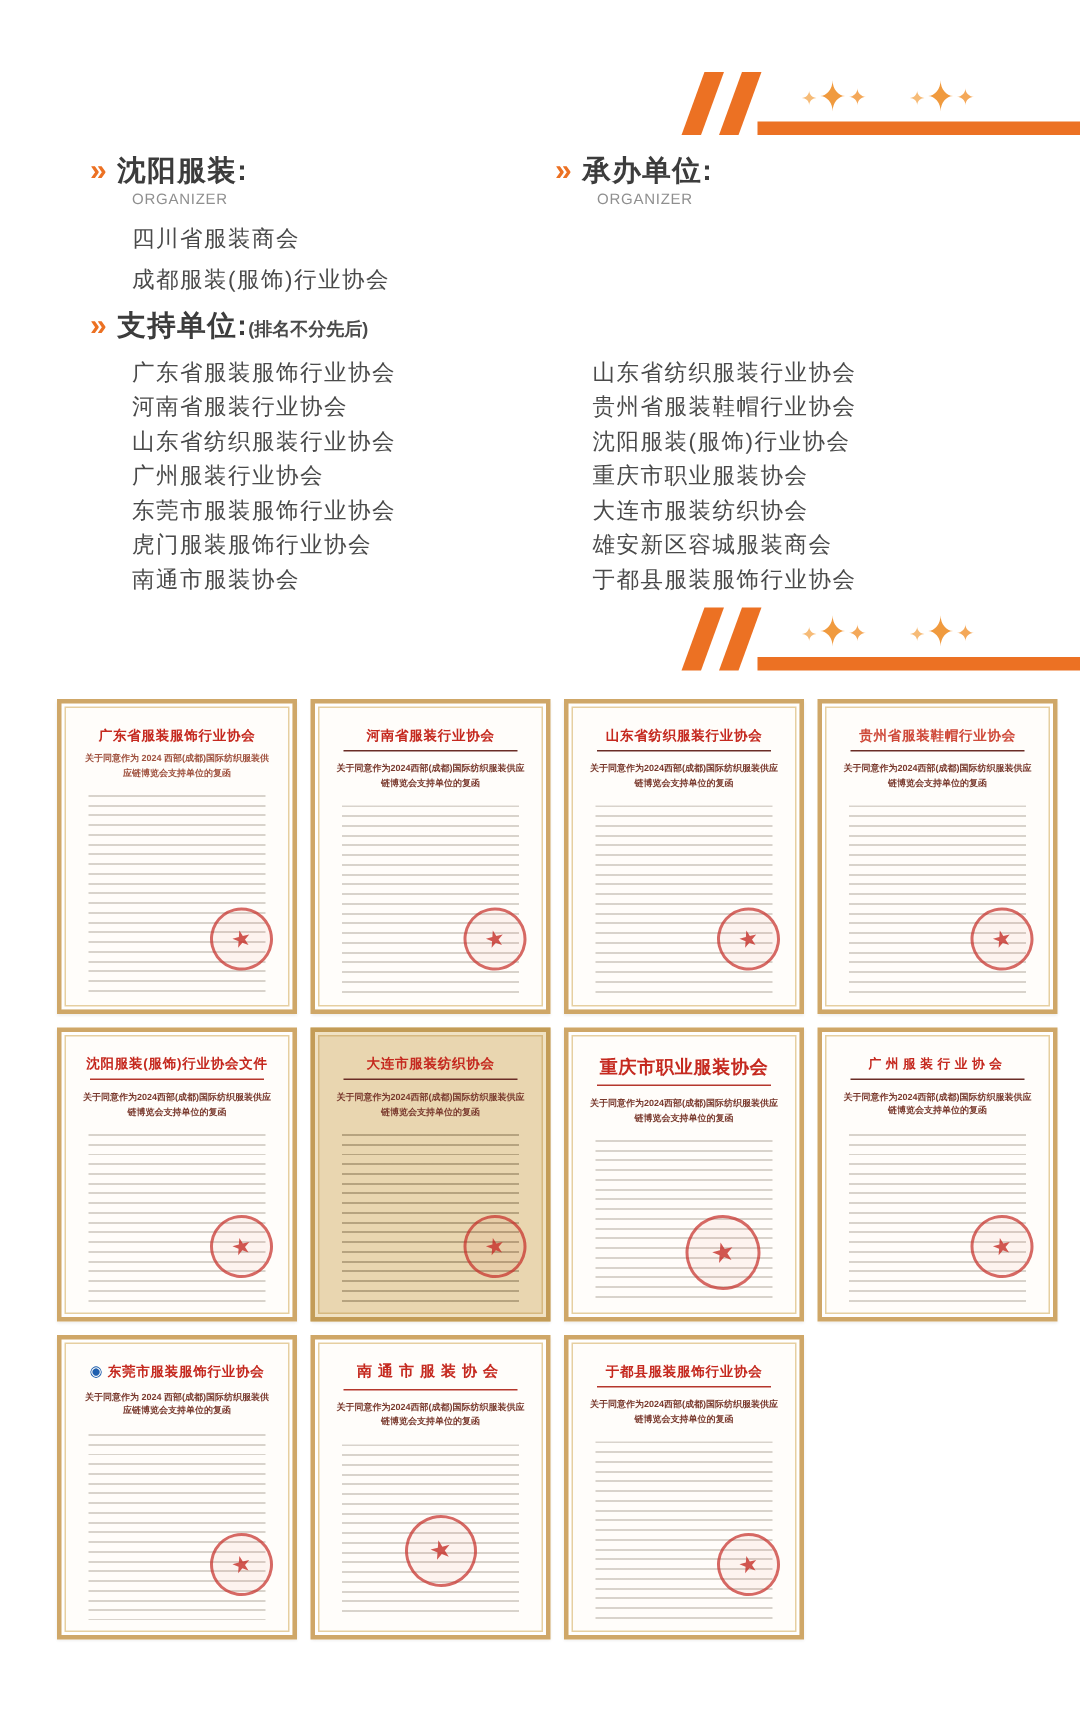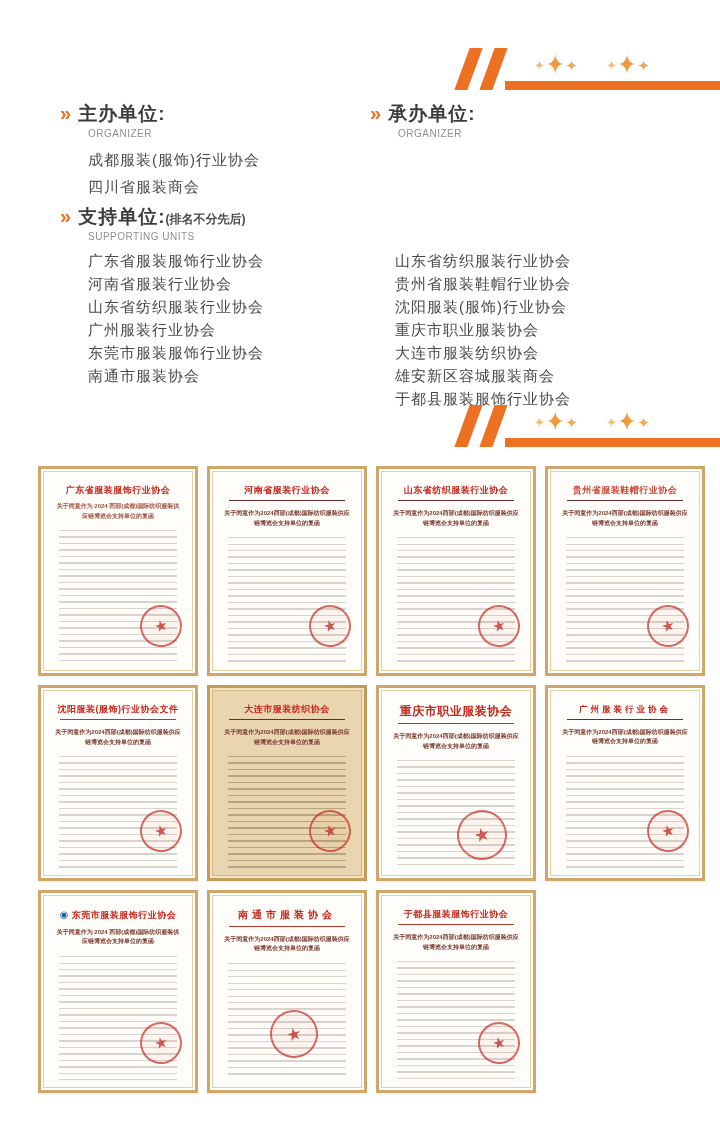--- a/index.html
+++ b/index.html
@@ -101,51 +101,51 @@
         <span class="spark sm">✦</span>
         <span class="spark lg">✦</span>
         <span class="spark md">✦</span>
       </div>
   </div>
 </div>
 
 <div class="org-block" id="org-host">
   <div class="hd">
     <span class="chev">»</span>
-    <span class="lbl">主办单位:</span>
+    <span class="lbl">沈阳服装:</span>
   </div>
   <div class="en-lbl">ORGANIZER</div>
   <div class="org-items">
+    <div>四川省服装商会</div>
     <div>成都服装(服饰)行业协会</div>
-    <div>四川省服装商会</div>
   </div>
 </div>
 
 <div class="org-block" id="org-undertaker">
   <div class="hd">
     <span class="chev">»</span>
     <span class="lbl">承办单位:</span>
   </div>
   <div class="en-lbl">ORGANIZER</div>
 </div>
 
 <div class="org-block" id="org-support">
   <div class="hd">
     <span class="chev">»</span>
     <span class="lbl">支持单位:</span>
     <span class="note">(排名不分先后)</span>
   </div>
-  <div class="en-lbl">SUPPORTING UNITS</div>
   <div class="support-cols">
     <div class="support-col" id="support-col1">
       <div>广东省服装服饰行业协会</div>
       <div>河南省服装行业协会</div>
       <div>山东省纺织服装行业协会</div>
       <div>广州服装行业协会</div>
       <div>东莞市服装服饰行业协会</div>
+      <div>虎门服装服饰行业协会</div>
       <div>南通市服装协会</div>
     </div>
     <div class="support-col" id="support-col2">
       <div>山东省纺织服装行业协会</div>
       <div>贵州省服装鞋帽行业协会</div>
       <div>沈阳服装(服饰)行业协会</div>
       <div>重庆市职业服装协会</div>
       <div>大连市服装纺织协会</div>
       <div>雄安新区容城服装商会</div>
       <div>于都县服装服饰行业协会</div>

